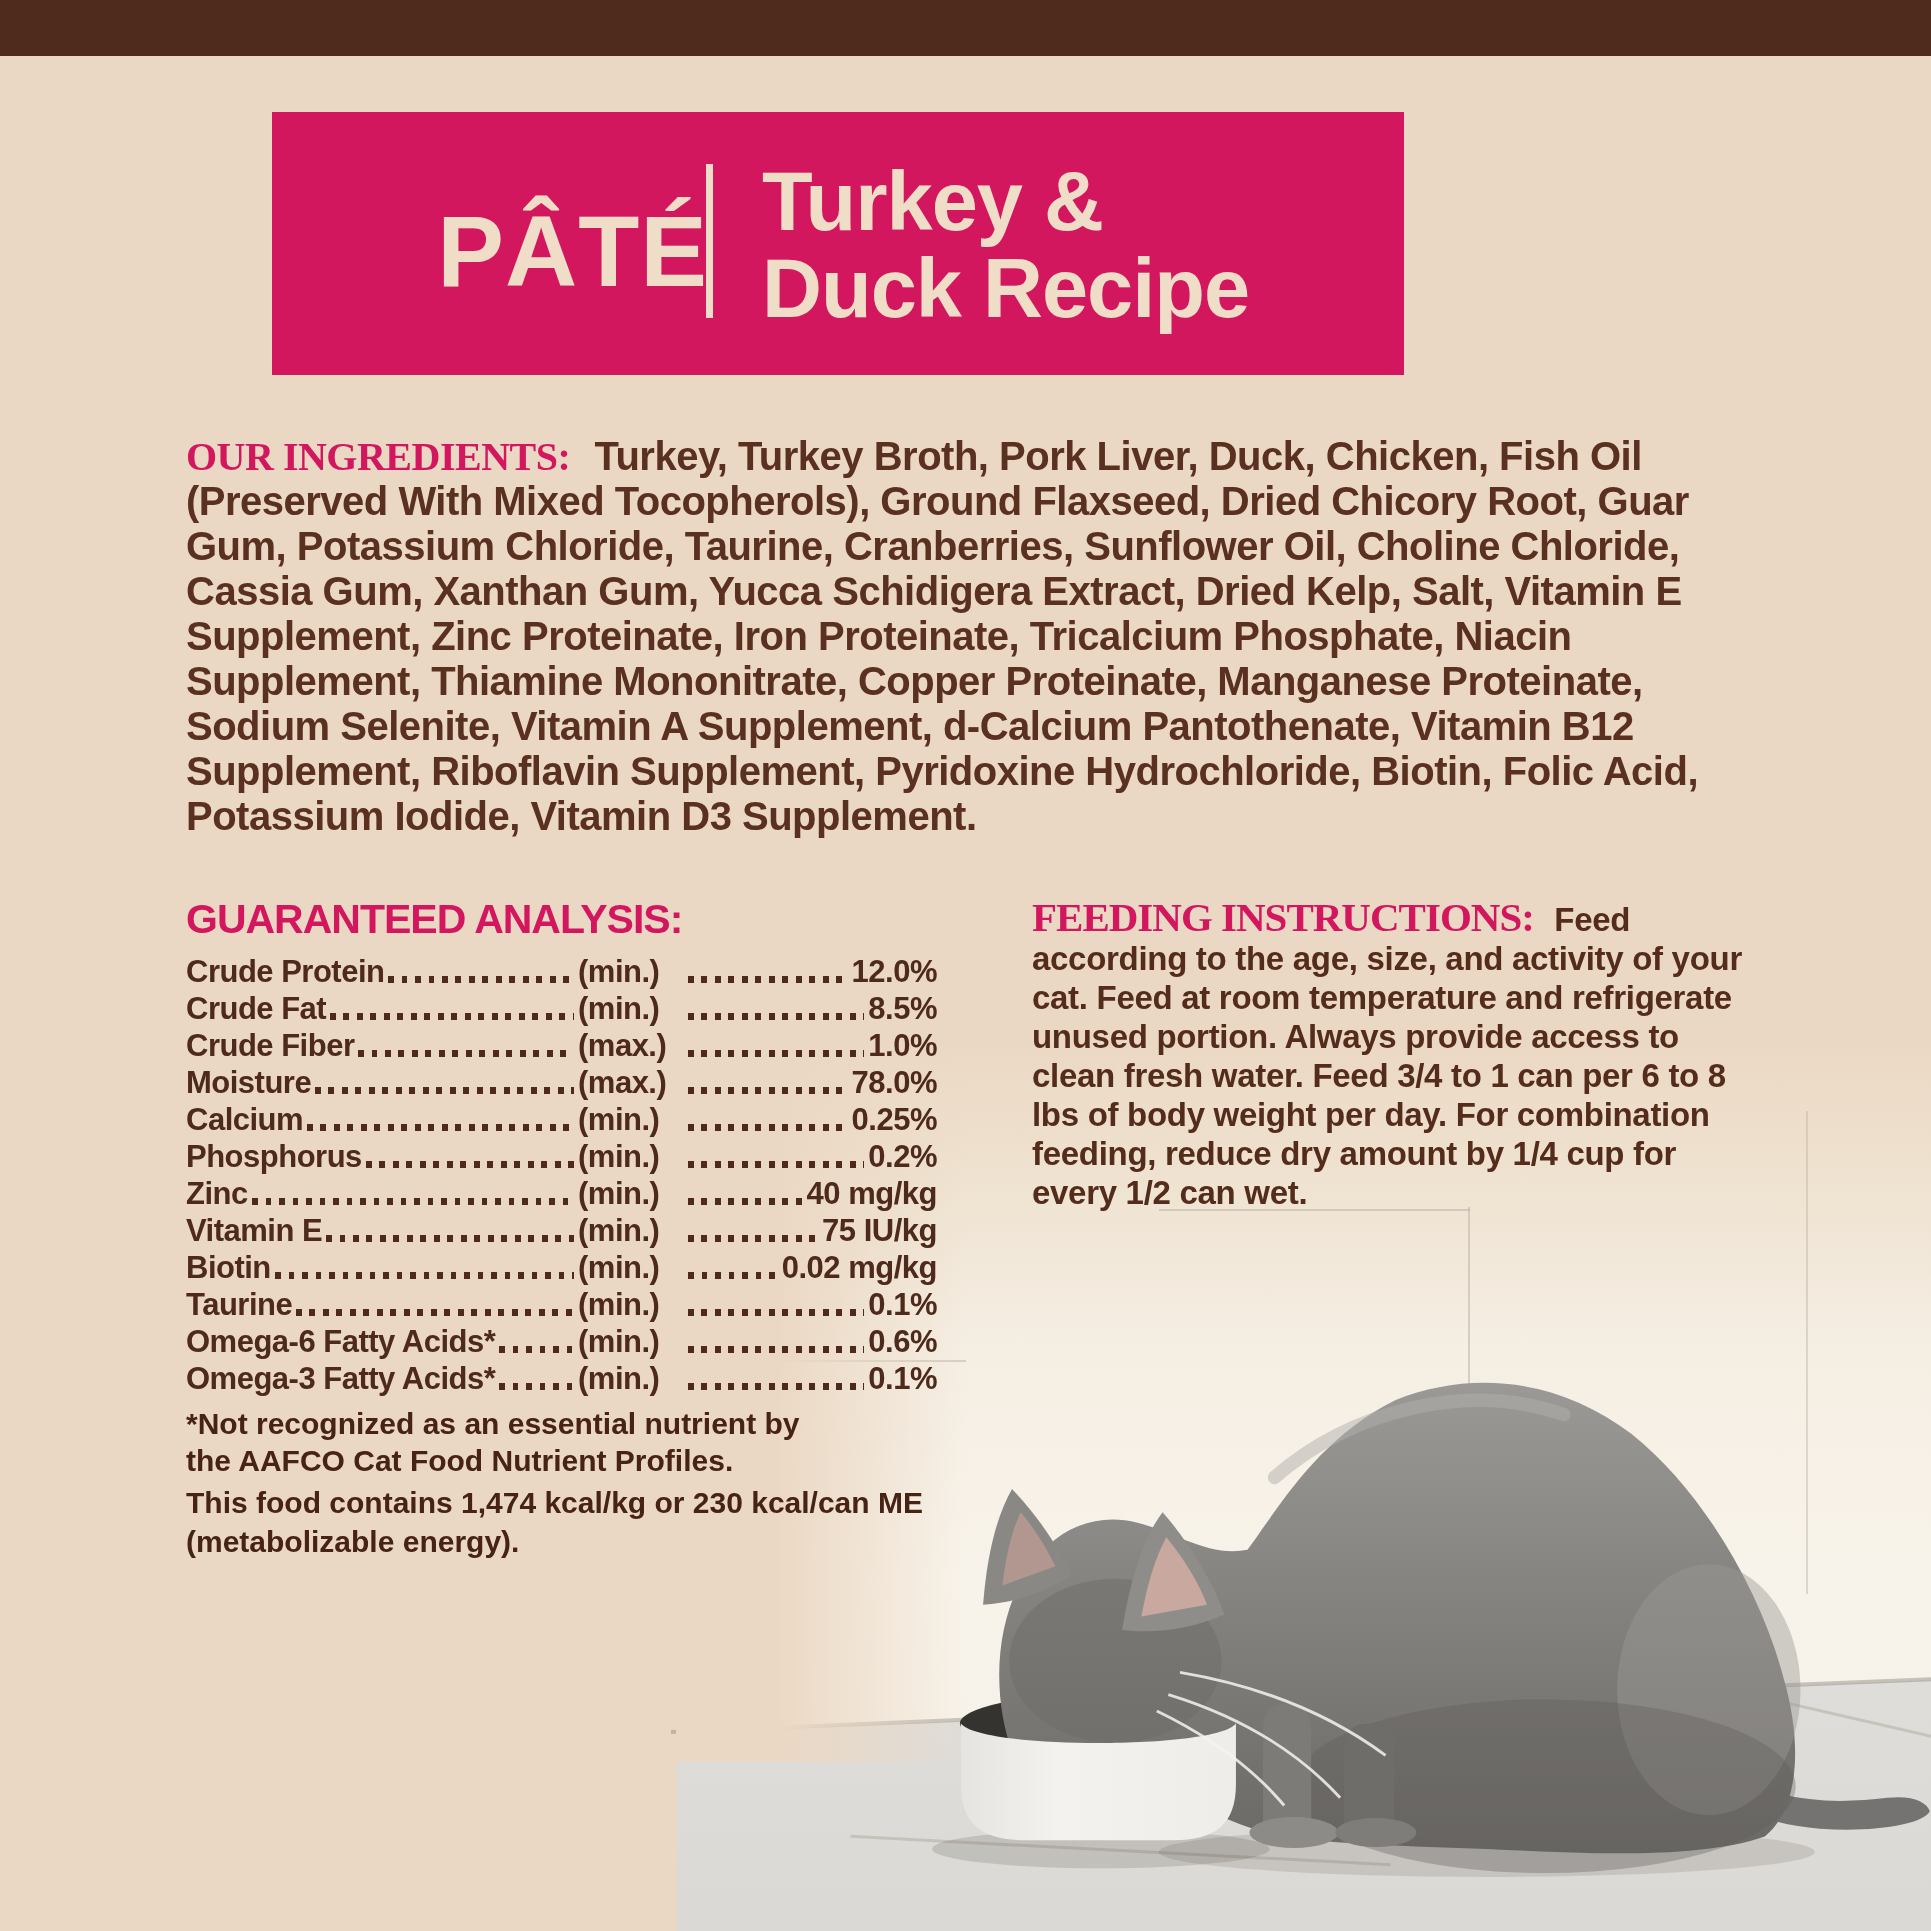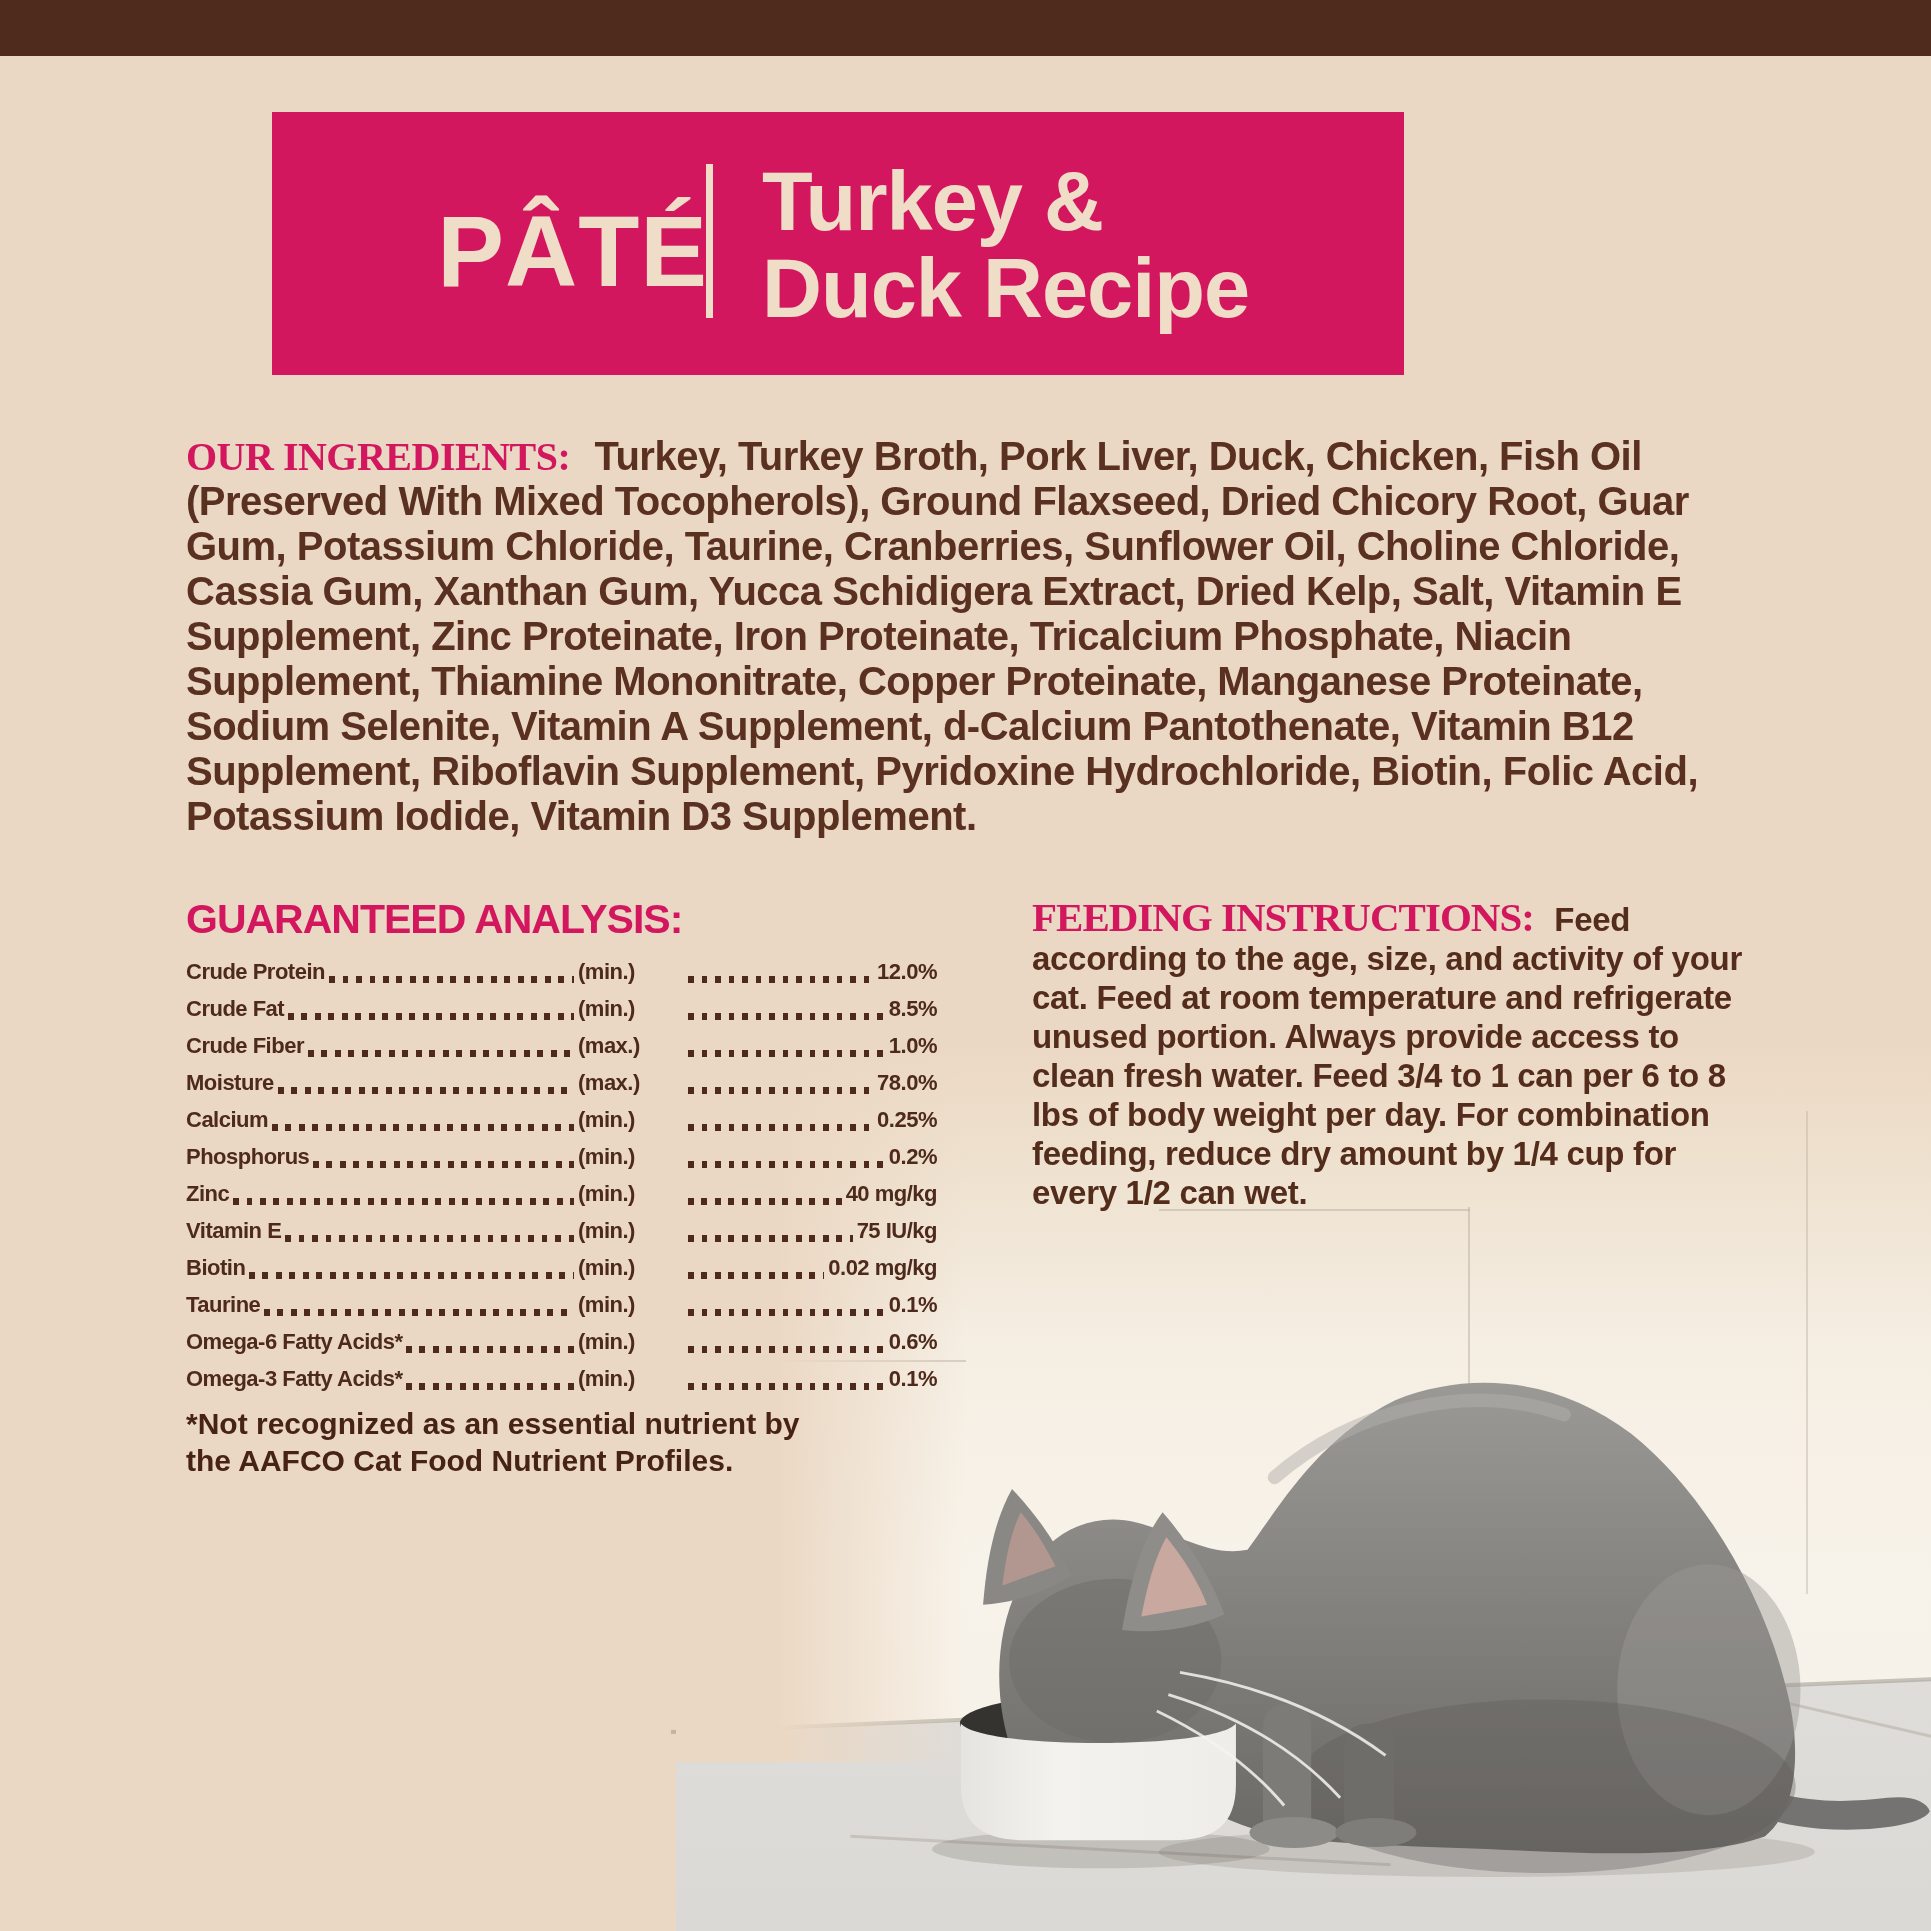--- a/index.html
+++ b/index.html
@@ -20,21 +20,21 @@
   .pink{color:#d3175f;}
 
   
   .ingredients{position:absolute;left:186px;top:434px;width:1530px;font-size:40px;line-height:45px;
                letter-spacing:-0.5px;color:#5a3021;}
   .inline-h{margin-right:13.5px;letter-spacing:-0.5px;font-family:Liberation Serif, serif;}
 
   
   .leftcol{position:absolute;left:186px;top:898px;width:751px;z-index:3;}
   .ga-heading{font-size:41px;line-height:42px;letter-spacing:-1px;margin-bottom:11.6px;}
-  .ga-row{display:flex;align-items:flex-end;height:37px;font-size:22px;line-height:35px;
+  .ga-row{display:flex;align-items:flex-end;height:37px;font-size:31px;line-height:35px;
           letter-spacing:-0.5px;color:#4d2a1b;}
   .ga-left{display:flex;width:392px;flex:none;align-items:flex-end;}
   .ga-label{white-space:nowrap;}
   .ga-qual{flex:none;width:106px;}
   .ga-val{flex:none;white-space:nowrap;}
   .dots{flex:1 1 auto;height:6.8px;margin:0 3.9px 5.8px 3.9px;
         background-image:repeating-linear-gradient(90deg,#4d2a1b 0 5.8px,transparent 5.8px 13.5px);}
   .footnote{margin-top:9.7px;width:618px;font-size:30px;line-height:37px;color:#462314;}
   .cal-heading{margin-top:21px;font-size:32px;line-height:37px;letter-spacing:-0.5px;color:#3e1f12;}
   .cal-text{margin-top:3.9px;width:772px;font-size:30px;line-height:39px;color:#462314;}
@@ -264,20 +264,21 @@
           <span class="ga-label">Omega-3 Fatty Acids*</span>
           <span class="dots"></span>
         </div>
       <span class="ga-qual">(min.)</span>
       <span class="dots"></span>
       <span class="ga-val">0.1%</span>
     </div>
 
     <div class="footnote">*Not recognized as an essential nutrient by the AAFCO Cat Food Nutrient Profiles.</div>
 
+    <div class="cal-text">This food contains 1,474 kcal/kg or 230 kcal/can ME (metabolizable energy).</div>
   </div>
 
   <p class="feeding" style="margin:0;">
     <span class="pink inline-h">FEEDING INSTRUCTIONS:</span>
     <span>Feed according to the age, size, and activity of your cat. Feed at room temperature and refrigerate unused portion. Always provide access to clean fresh water. Feed 3/4 to 1 can per 6 to 8 lbs of body weight per day. For combination feeding, reduce dry amount by 1/4 cup for every 1/2 can wet.</span>
   </p>
 
 </div>
 
 

